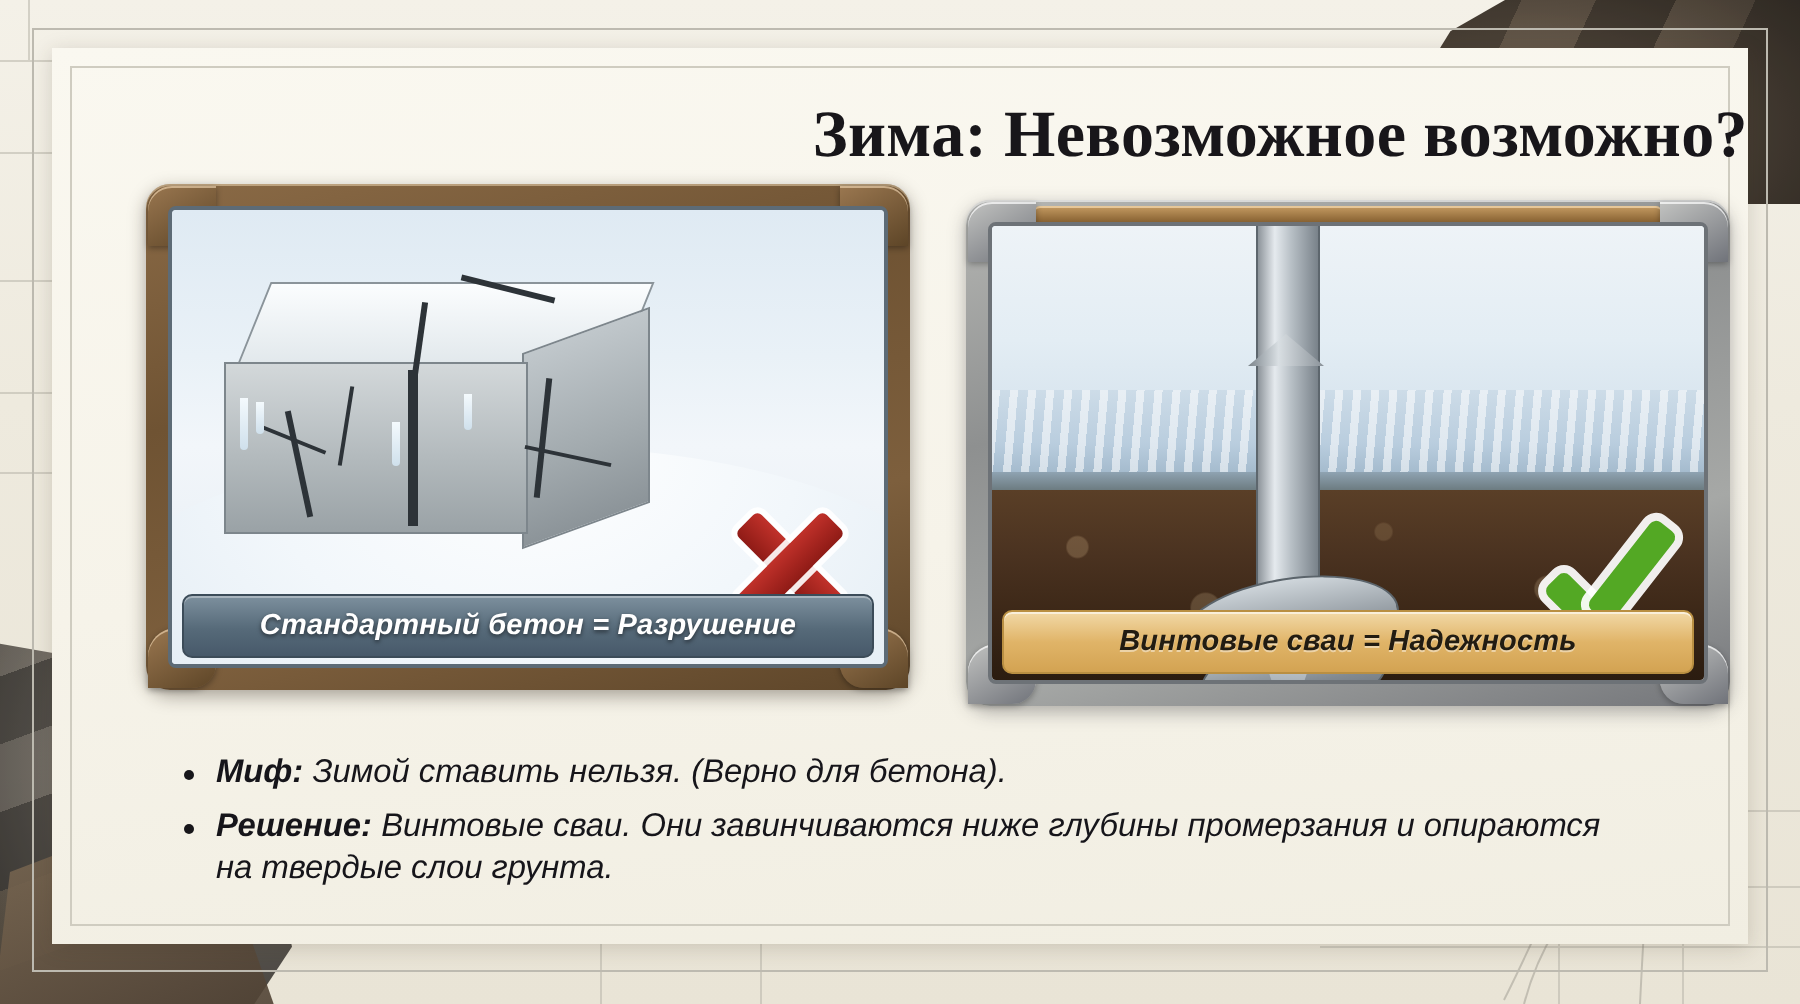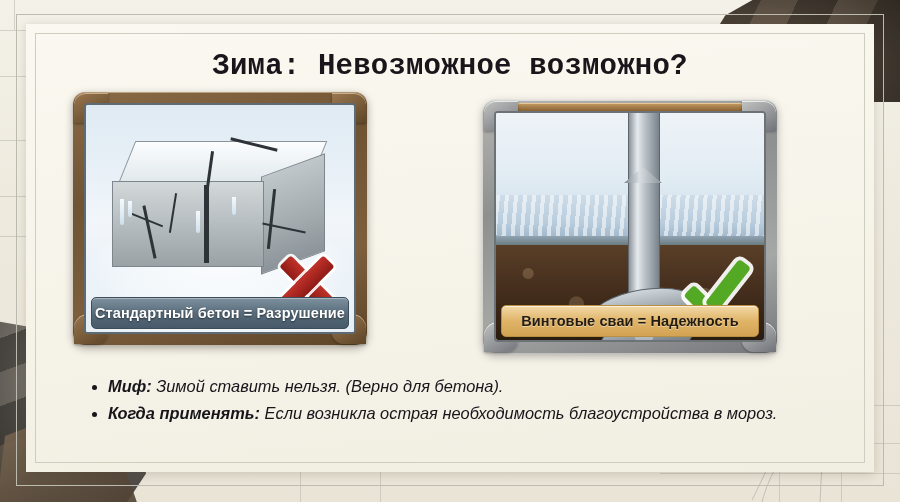--- a/index.html
+++ b/index.html
@@ -67,28 +67,28 @@
   .card{
     position:absolute;left:26px;top:24px;width:848px;height:448px;
     background:linear-gradient(175deg,#faf8f0 0%,#f6f3e9 55%,#f1eee2 100%);
     box-shadow:0 2px 10px rgba(60,50,35,.18);
   }
   .card-rule{position:absolute;left:9px;top:9px;right:9px;bottom:9px;
     border:1px solid #cfccc0;pointer-events:none;}
 
   
   .title{
-    position:absolute;left:0;right:0;top:26px;text-align:center;
-    font-family:Liberation Mono, monospace;
-    font-size:29px;font-weight:700;color:#18161a;letter-spacing:.2px;
+    position:absolute;left:0;right:0;top:26px;text-align:right;
+    font-family:Liberation Serif, serif;
+    font-size:33px;font-weight:700;color:#18161a;letter-spacing:.2px;
   }
 
   
   .panels{position:absolute;left:0;right:0;top:68px;height:265px;}
-  .frame{position:absolute;width:294px;height:253px;border-radius:12px;}
+  .frame{position:absolute;width:382px;height:253px;border-radius:12px;font-style:italic;}
   .frame-left{left:47px;top:0;}
   .frame-right{left:457px;top:8px;}
 
   .frame .board{position:absolute;inset:0;border-radius:12px;}
   .frame-left .board{
     background:linear-gradient(165deg,#8a6a46 0%,#6f5333 35%,#7d5f3d 70%,#5d4529 100%);
     box-shadow:0 3px 9px rgba(40,30,18,.38), inset 0 1px 0 rgba(255,235,200,.45);
   }
   .frame-right .board{
     background:linear-gradient(165deg,#b5b6b3 0%,#8e9090 35%,#a6a8a6 70%,#74767a 100%);
@@ -329,18 +329,18 @@
       </div>
     </div>
 
     <div class="bullets">
       <div class="bullet">
         <span class="dot"></span>
         <span class="btext"><b>Миф:</b><span> Зимой ставить нельзя. (Верно для бетона).</span></span>
       </div>
       <div class="bullet">
         <span class="dot"></span>
-        <span class="btext"><b>Когда применять:</b><span> Если возникла острая необходимость благоустройства в мороз.</span></span>
+        <span class="btext"><b>Решение:</b><span> Винтовые сваи. Они завинчиваются ниже глубины промерзания и опираются на твердые слои грунта.</span></span>
       </div>
     </div>
 
   </div>
 </div>
 
 </body></html>

